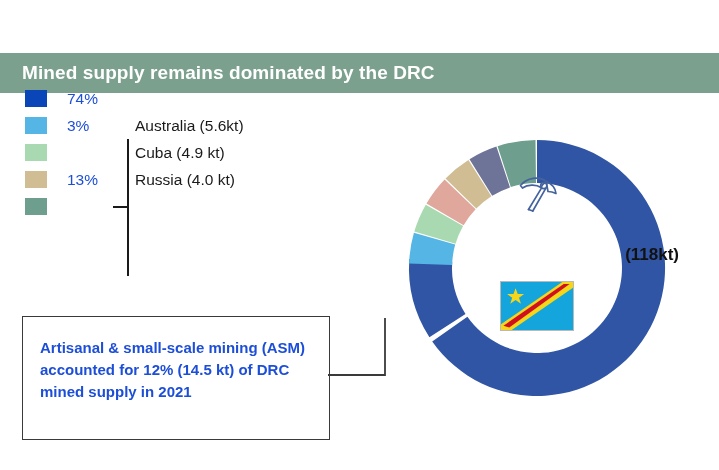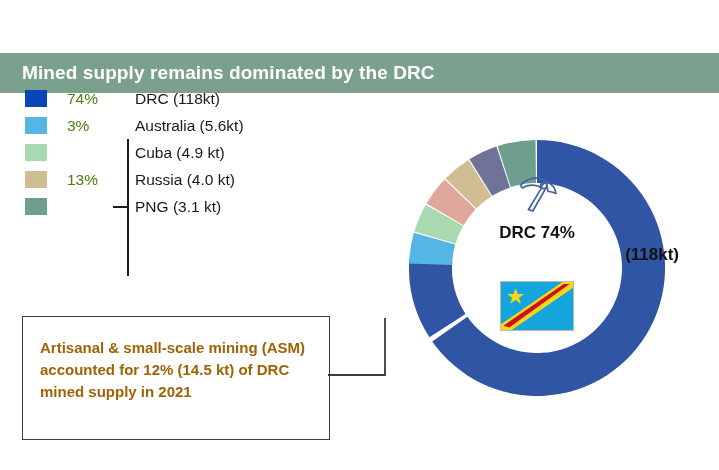--- a/index.html
+++ b/index.html
@@ -53,21 +53,21 @@
   .legend-swatch {
     width: 22px;
     height: 17px;
     flex: 0 0 auto;
   }
   .legend-pct {
     width: 66px;
     flex: 0 0 auto;
     padding-left: 20px;
     font-size: 15.5px;
-    color: #4d7c0f;
+    color: #1d4ed8;
     box-sizing: border-box;
   }
   .legend-label {
     font-size: 15.5px;
     color: #1a1a1a;
     padding-left: 22px;
     white-space: nowrap;
   }
 
   
@@ -108,21 +108,21 @@
     box-sizing: border-box;
   }
   #callout-text {
     position: absolute;
     left: 17px;
     top: 20px;
     width: 275px;
     font-size: 15px;
     font-weight: bold;
     line-height: 1.45;
-    color: #a16207;
+    color: #1d4ed8;
   }
   #callout-connector {
     position: absolute;
     left: 328px;
     top: 318px;
     width: 62px;
     height: 62px;
     pointer-events: none;
   }
 
@@ -186,21 +186,20 @@
 
 <div id="header-bar">
   <div id="header-title">Mined supply remains dominated by the DRC</div>
 </div>
 
 <div id="legend">
 
   <div class="legend-row">
     <span class="legend-swatch" style="background:#0b46b8"></span>
     <span class="legend-pct">74%</span>
-    <span class="legend-label">DRC (118kt)</span>
   </div>
 
   <div class="legend-row">
     <span class="legend-swatch" style="background:#55b6e5"></span>
     <span class="legend-pct">3%</span>
     <span class="legend-label">Australia (5.6kt)</span>
   </div>
 
   <div class="legend-row">
     <span class="legend-swatch" style="background:#a9d9b0"></span>
@@ -212,21 +211,20 @@
   <div class="legend-row">
     <span class="legend-swatch" style="background:#d1bd93"></span>
     <span class="legend-pct">13%</span>
     <span class="legend-label">Russia (4.0 kt)</span>
   </div>
 
 
   <div class="legend-row">
     <span class="legend-swatch" style="background:#6e9e8e"></span>
     <span class="legend-pct"></span>
-    <span class="legend-label">PNG (3.1 kt)</span>
   </div>
 
 </div>
 
 <div id="legend-bracket">
   <div class="bracket-vert"></div>
   <div class="bracket-horz"></div>
 </div>
 
 <div id="callout-box">
@@ -298,21 +296,20 @@
     <g fill="none" stroke="#44639e" stroke-width="1.7" stroke-linejoin="round" stroke-linecap="round">
       <path d="M5.5,11.5 C12,3.5 24,2 31.5,7.5 C29,9 27,11 26,13.5 C21,10 12.5,10.5 7.5,14 Z"></path>
       <path d="M31.5,7.5 C37,10 40.5,14.5 41,19.5 C38,18 35.5,17.5 33,17.5 C32.5,14.5 32,12 31.5,10 Z"></path>
       <circle cx="28.8" cy="11.6" r="3.1"></circle>
       <path d="M26.6,13.9 L13.5,35.5"></path>
       <path d="M30.6,14.6 L17.8,37.0"></path>
       <path d="M13.5,35.5 L17.8,37.0"></path>
     </g>
   </svg>
 
-  <div id="donut-center-title">DRC 74%</div>
   <div id="donut-center-sub">(118kt)</div>
 
   <svg id="flag-drc" viewBox="0 0 74 50" preserveAspectRatio="none">
     <rect x="0" y="0" width="74" height="50" fill="#14a5dc"></rect>
     <path d="M0,44 L63,0 L74,0 L74,6 L11,50 L0,50 Z" fill="#f7d618"></path>
     <path d="M2.5,45.5 L64.5,2 L70.5,2 L8.5,47.5 Z" fill="#ce1021"></path>
     <polygon fill="#f7d618" points="15,6.5 17.2,12.6 23.7,12.6 18.5,16.5 20.5,22.6 15,18.8 9.5,22.6 11.5,16.5 6.3,12.6 12.8,12.6"></polygon>
   </svg>
 
 </div>

